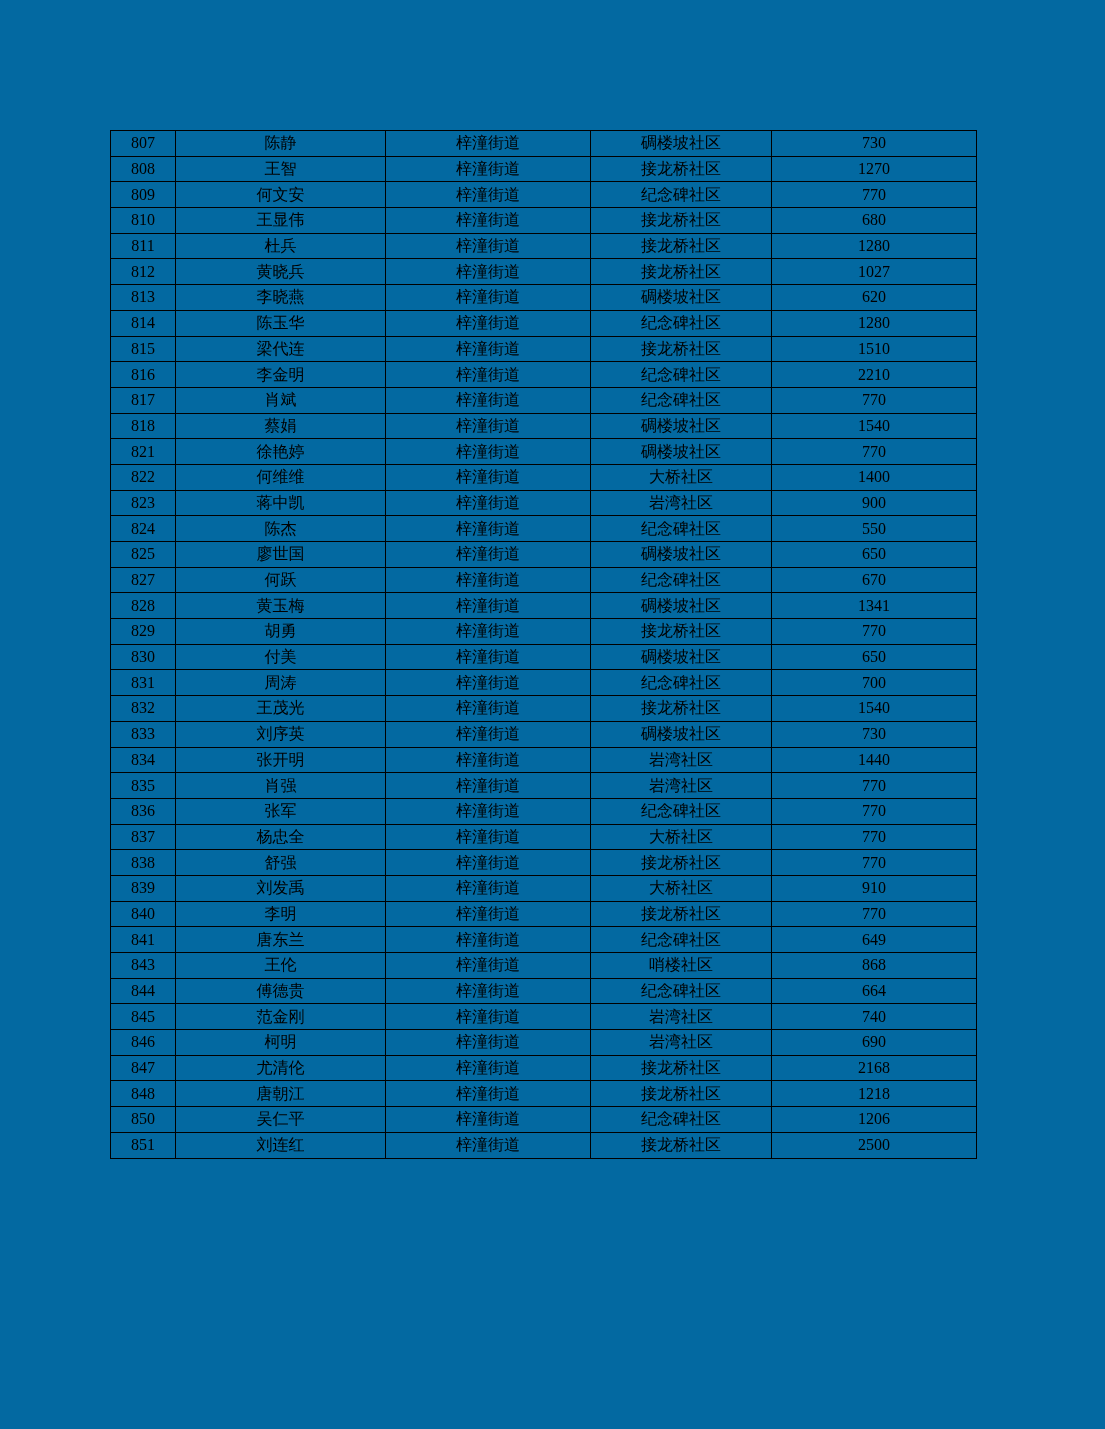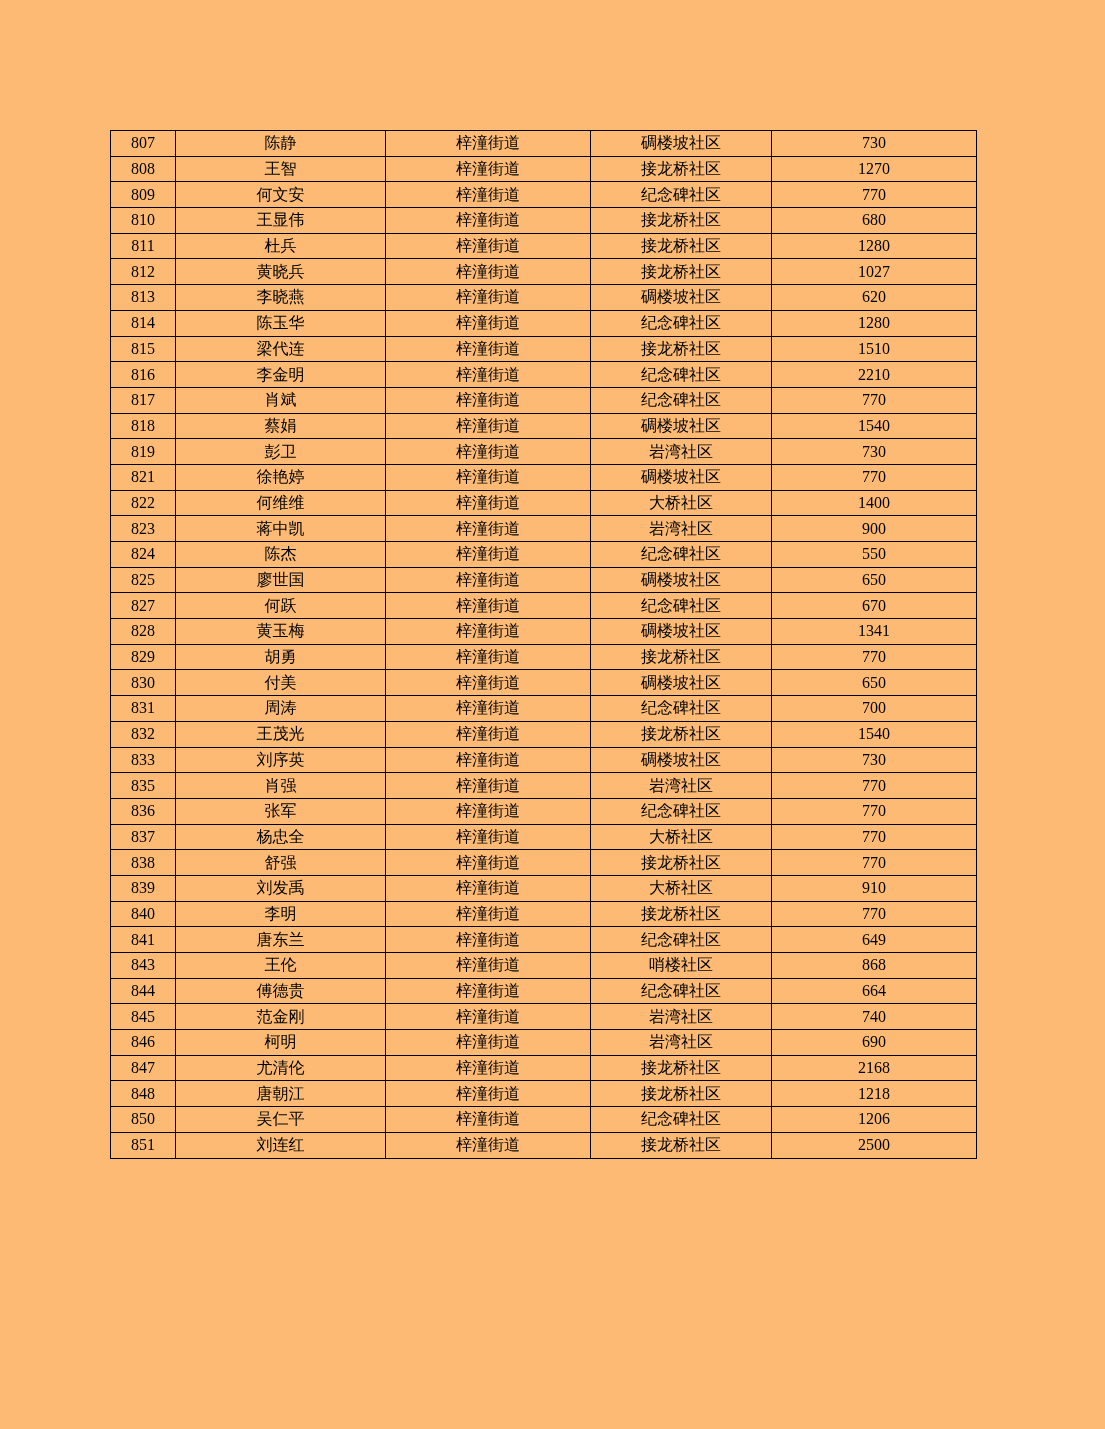--- a/index.html
+++ b/index.html
@@ -10,21 +10,21 @@
   body {
     width: 1105px;
     height: 1429px;
     font-family: "Liberation Serif", "DejaVu Serif", serif;
     color: #000000;
   }
   .page {
     position: relative;
     width: 1105px;
     height: 1429px;
-    background: #fdba74;
+    background: #0369a1;
     overflow: hidden;
   }
   table.roster {
     position: absolute;
     left: 110px;
     top: 130px;
     width: 866px;
     border-collapse: collapse;
     table-layout: fixed;
   }
@@ -137,27 +137,20 @@
           <td>770</td>
         </tr>
         <tr>
           <td>818</td>
           <td>蔡娟</td>
           <td>梓潼街道</td>
           <td>碉楼坡社区</td>
           <td>1540</td>
         </tr>
         <tr>
-          <td>819</td>
-          <td>彭卫</td>
-          <td>梓潼街道</td>
-          <td>岩湾社区</td>
-          <td>730</td>
-        </tr>
-        <tr>
           <td>821</td>
           <td>徐艳婷</td>
           <td>梓潼街道</td>
           <td>碉楼坡社区</td>
           <td>770</td>
         </tr>
         <tr>
           <td>822</td>
           <td>何维维</td>
           <td>梓潼街道</td>
@@ -226,20 +219,27 @@
           <td>梓潼街道</td>
           <td>接龙桥社区</td>
           <td>1540</td>
         </tr>
         <tr>
           <td>833</td>
           <td>刘序英</td>
           <td>梓潼街道</td>
           <td>碉楼坡社区</td>
           <td>730</td>
+        </tr>
+        <tr>
+          <td>834</td>
+          <td>张开明</td>
+          <td>梓潼街道</td>
+          <td>岩湾社区</td>
+          <td>1440</td>
         </tr>
         <tr>
           <td>835</td>
           <td>肖强</td>
           <td>梓潼街道</td>
           <td>岩湾社区</td>
           <td>770</td>
         </tr>
         <tr>
           <td>836</td>

